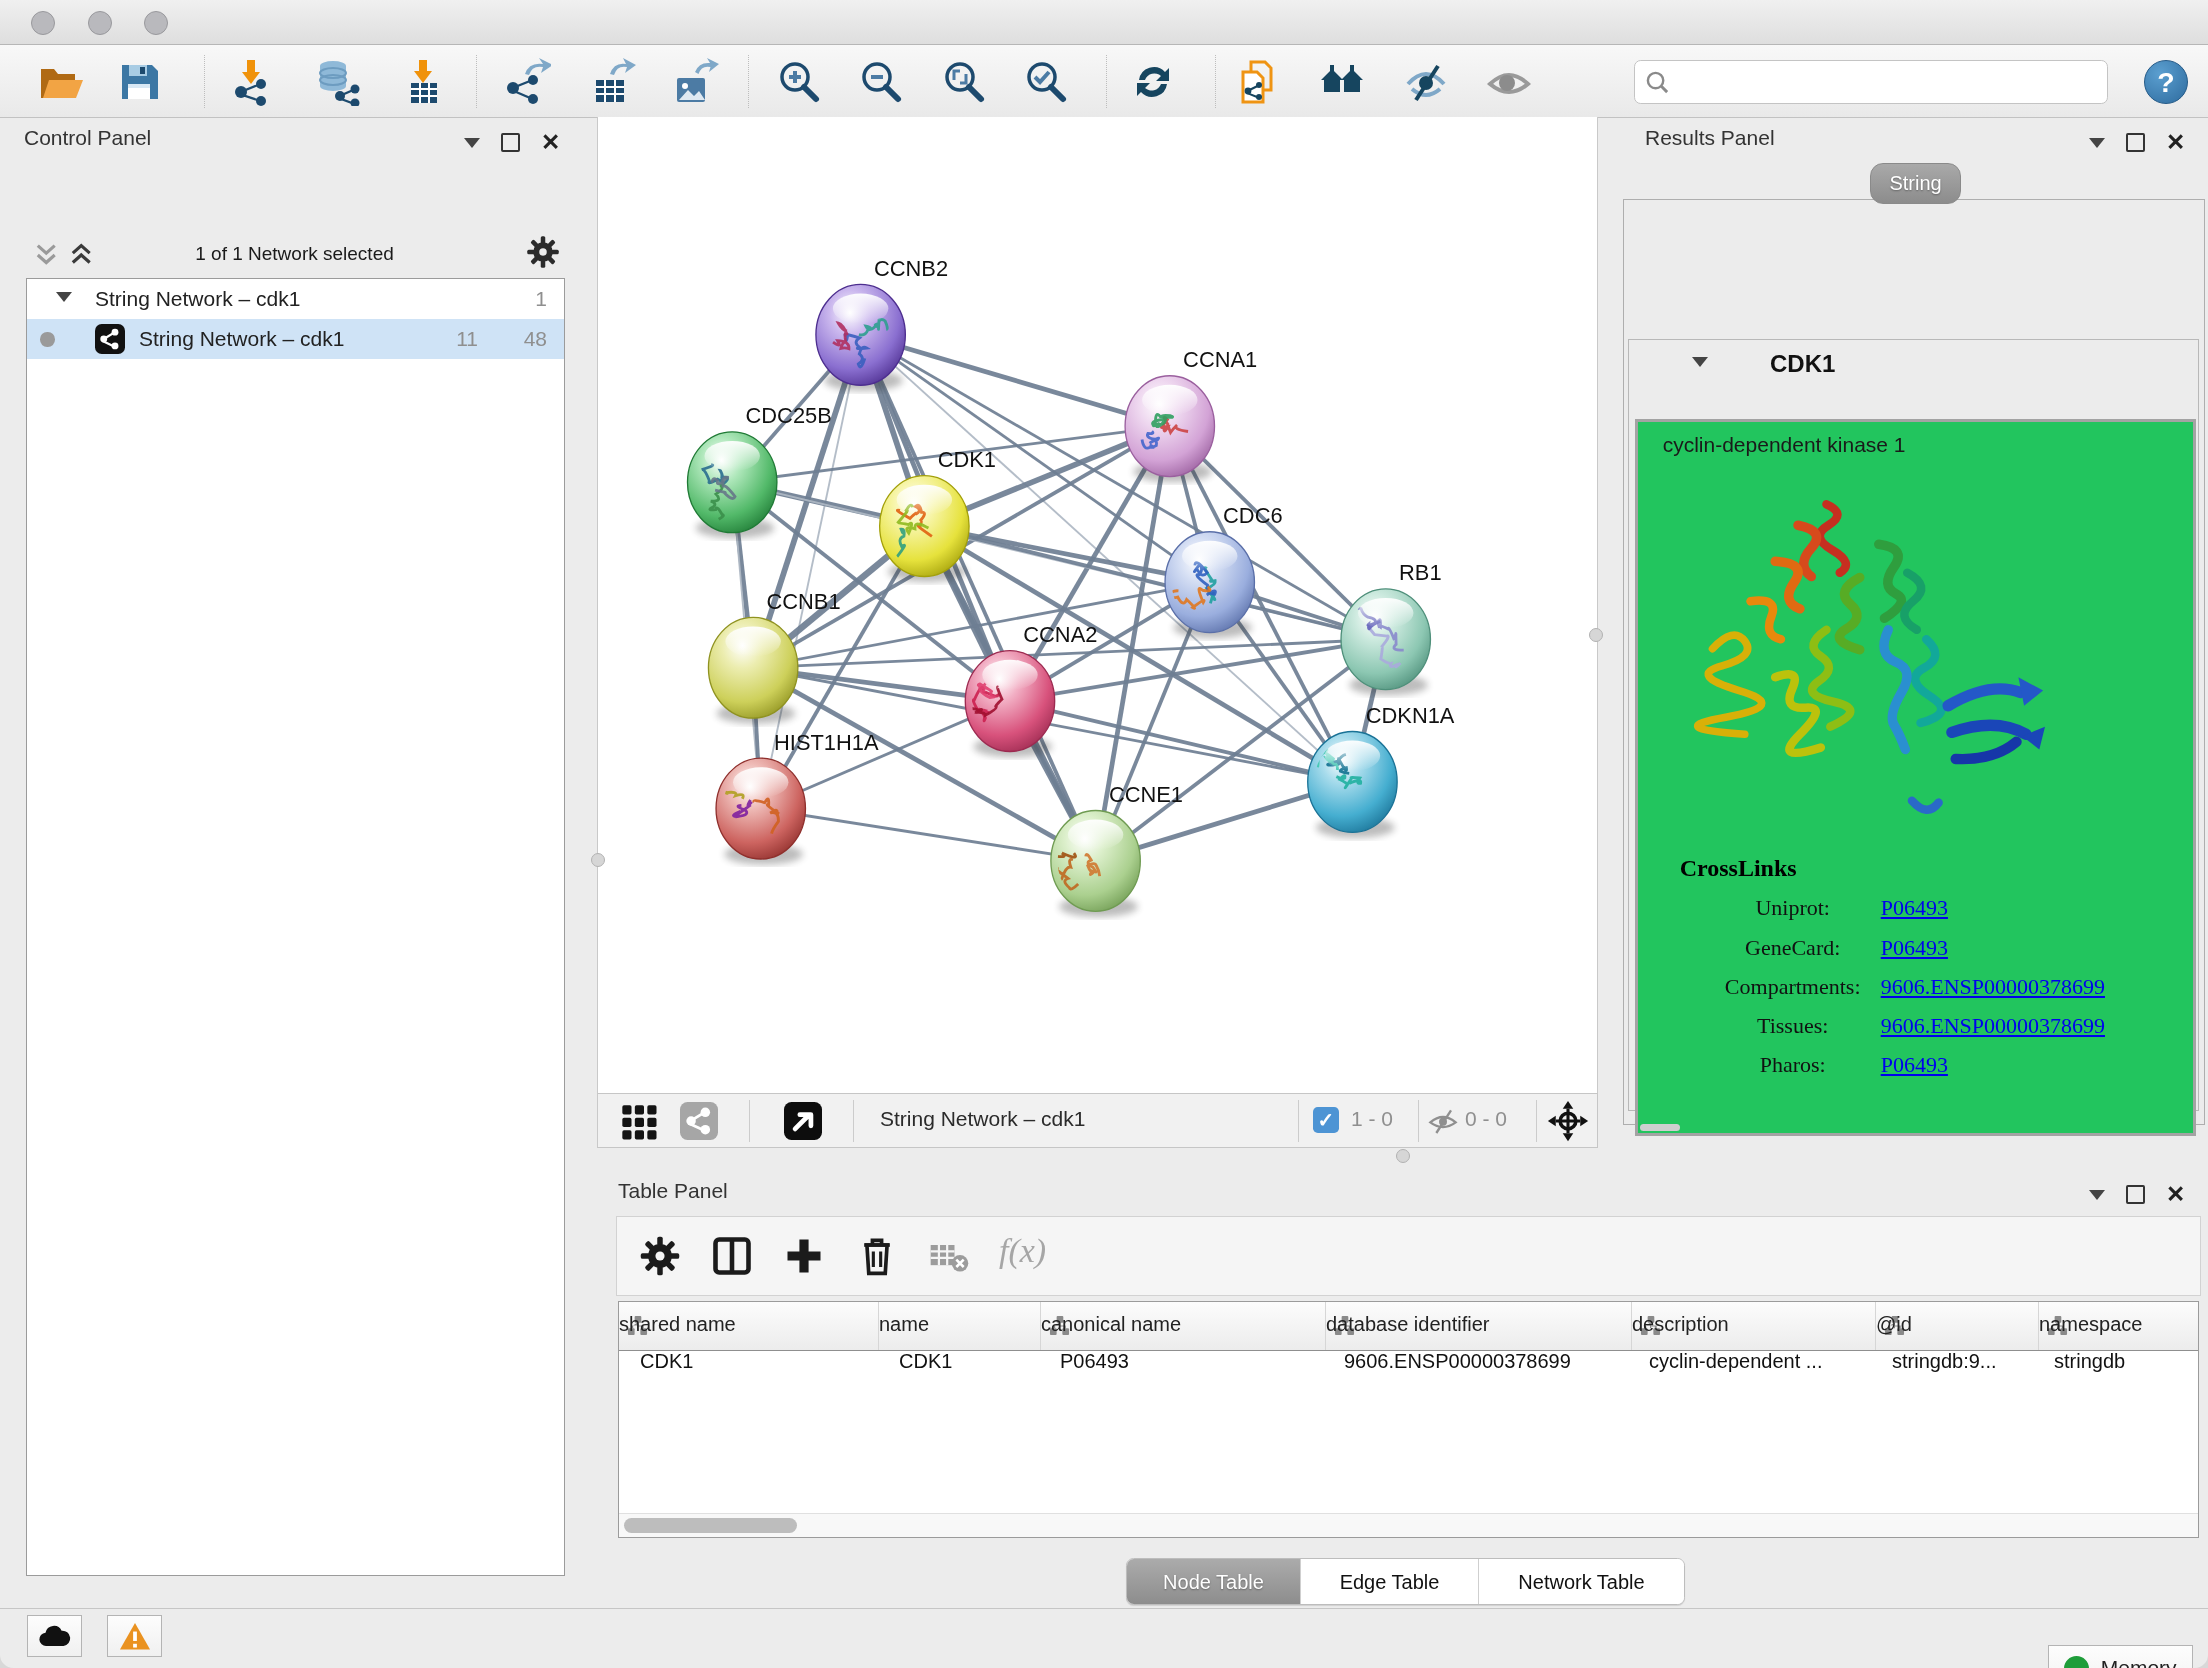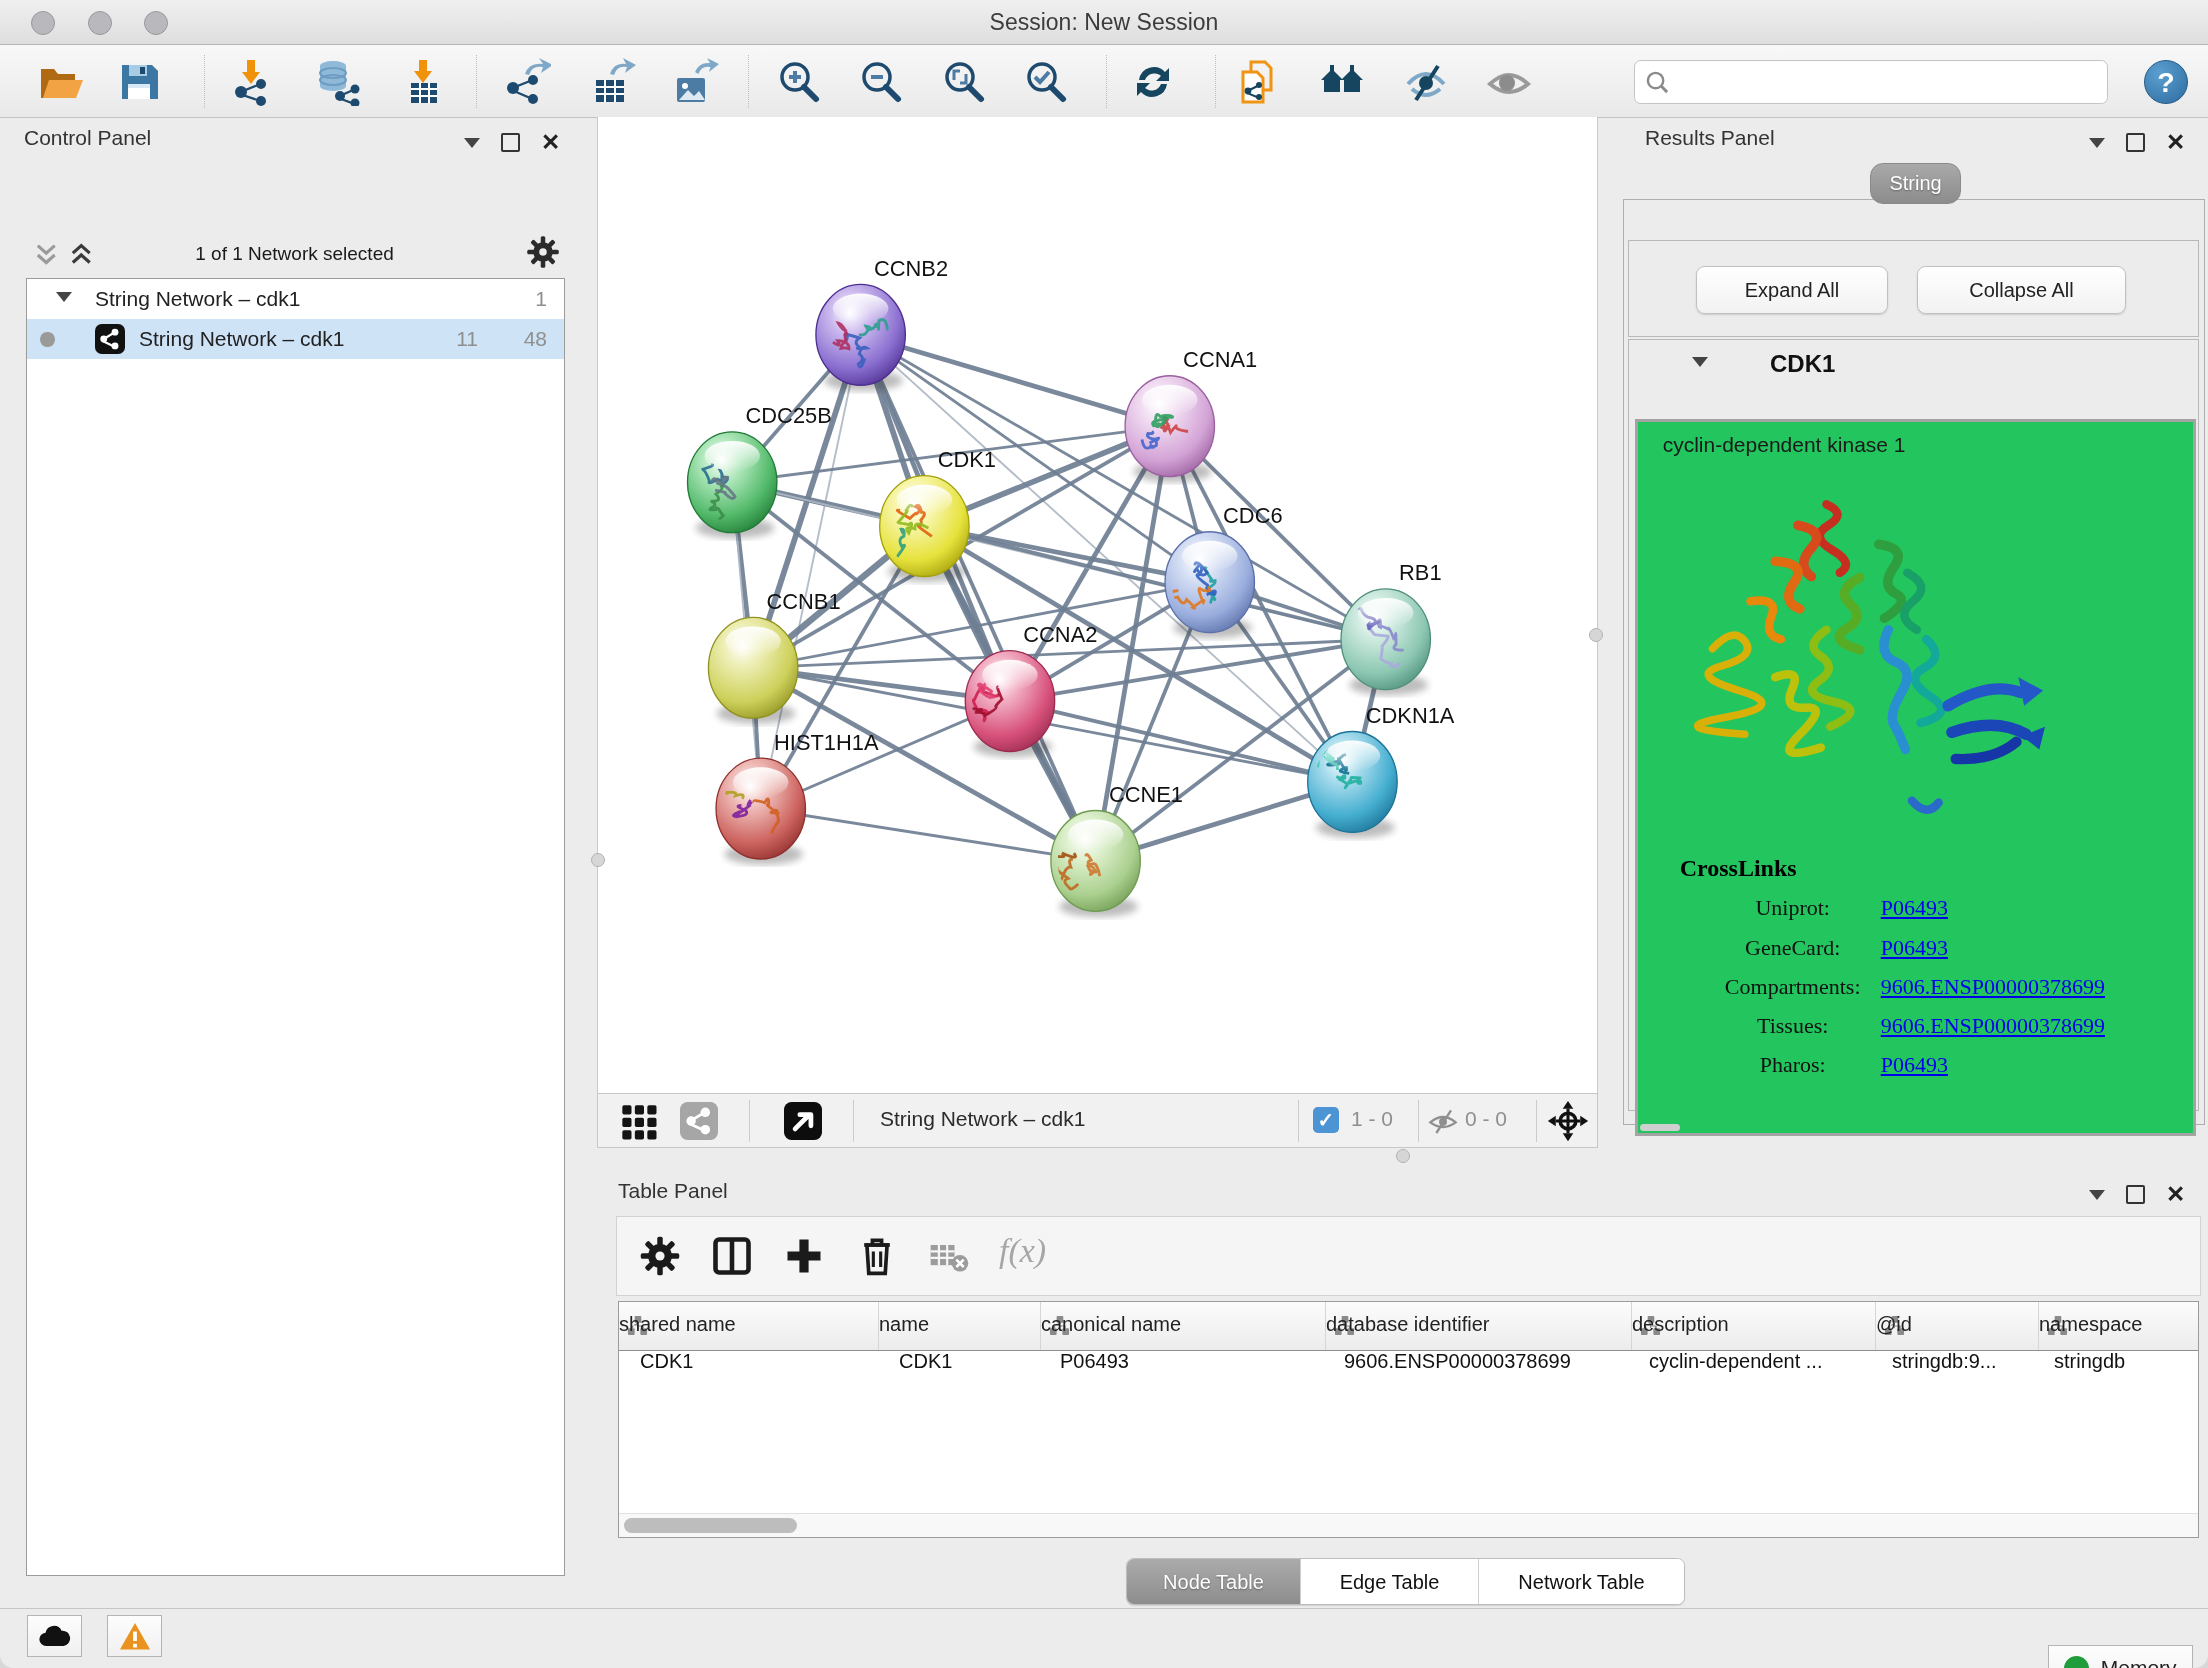--- a/index.html
+++ b/index.html
@@ -105,21 +105,20 @@
 </style>
 </head>
 <body>
 
 <div id="window">
 
   <div class="abs" id="titlebar">
     <div class="light" style="left:31px"></div>
     <div class="light" style="left:88px"></div>
     <div class="light" style="left:144px"></div>
-    <div id="win-title">Session: New Session</div>
   </div>
 
   <div class="abs" id="toolbar">
     <div class="tbi" style="left:36px">
       <svg viewBox="0 0 48 48">
           <path d="M5 11h13l4 5h17v6H5z" fill="#b06a14"></path>
           <path d="M5 40 11 22h36l-7 18z" fill="#f2a444"></path>
           <path d="M5 11v29h2l6-18h-8z" fill="#b06a14"></path>
         </svg></div>
     <div class="tbi" style="left:115px">
@@ -668,24 +667,20 @@
   <div class="split-dot" style="left:1396px;top:1149px"></div>
 
   <div class="abs" style="left:1645px;top:126px"><span class="panel-title">Results Panel</span></div>
   <div class="ph-icons" style="left:2089px;top:133px">
     <div class="tri-down"></div>
     <div class="float-sq"></div>
     <div class="close-x">✕</div>
   </div>
   <div class="abs" id="rp-tab">String</div>
   <div class="abs" id="rp-box"></div>
-  <div class="abs" id="rp-btnbox">
-    <div class="rp-btn" style="left:67px;width:190px">Expand All</div>
-    <div class="rp-btn" style="left:288px;width:207px">Collapse All</div>
-  </div>
   <div class="abs" id="rp-section">
     <div style="position:absolute;left:63px;top:17px" class="tri-down"></div>
     <div id="rp-gene">CDK1</div>
     <div id="rp-inner">
       <div id="rp-desc">cyclin-dependent kinase 1</div>
       <svg width="380" height="371" viewBox="0 0 400 390" style="position:absolute;left:46px;top:65px">
         <g fill="none" stroke-linecap="round">
           <path d="M150 18q22 10 2 22t4 26 8 24" stroke="#c62f20" stroke-width="9"></path>
           <path d="M120 40q30 6 14 24t0 30" stroke="#d64a1c" stroke-width="10"></path>
           <path d="M96 78q34 2 20 22t6 28" stroke="#e06a12" stroke-width="10"></path>

